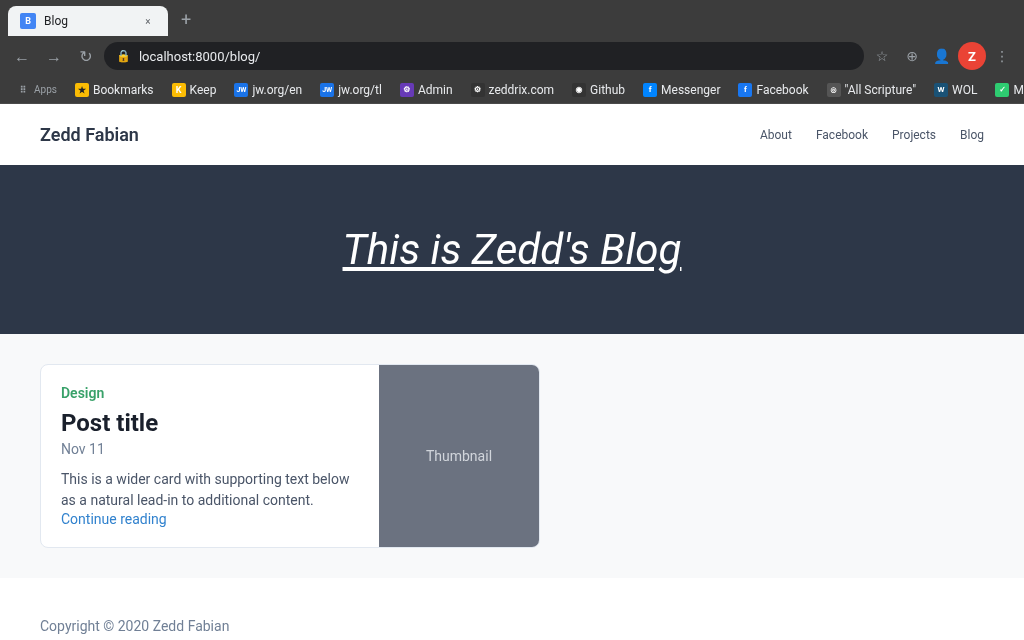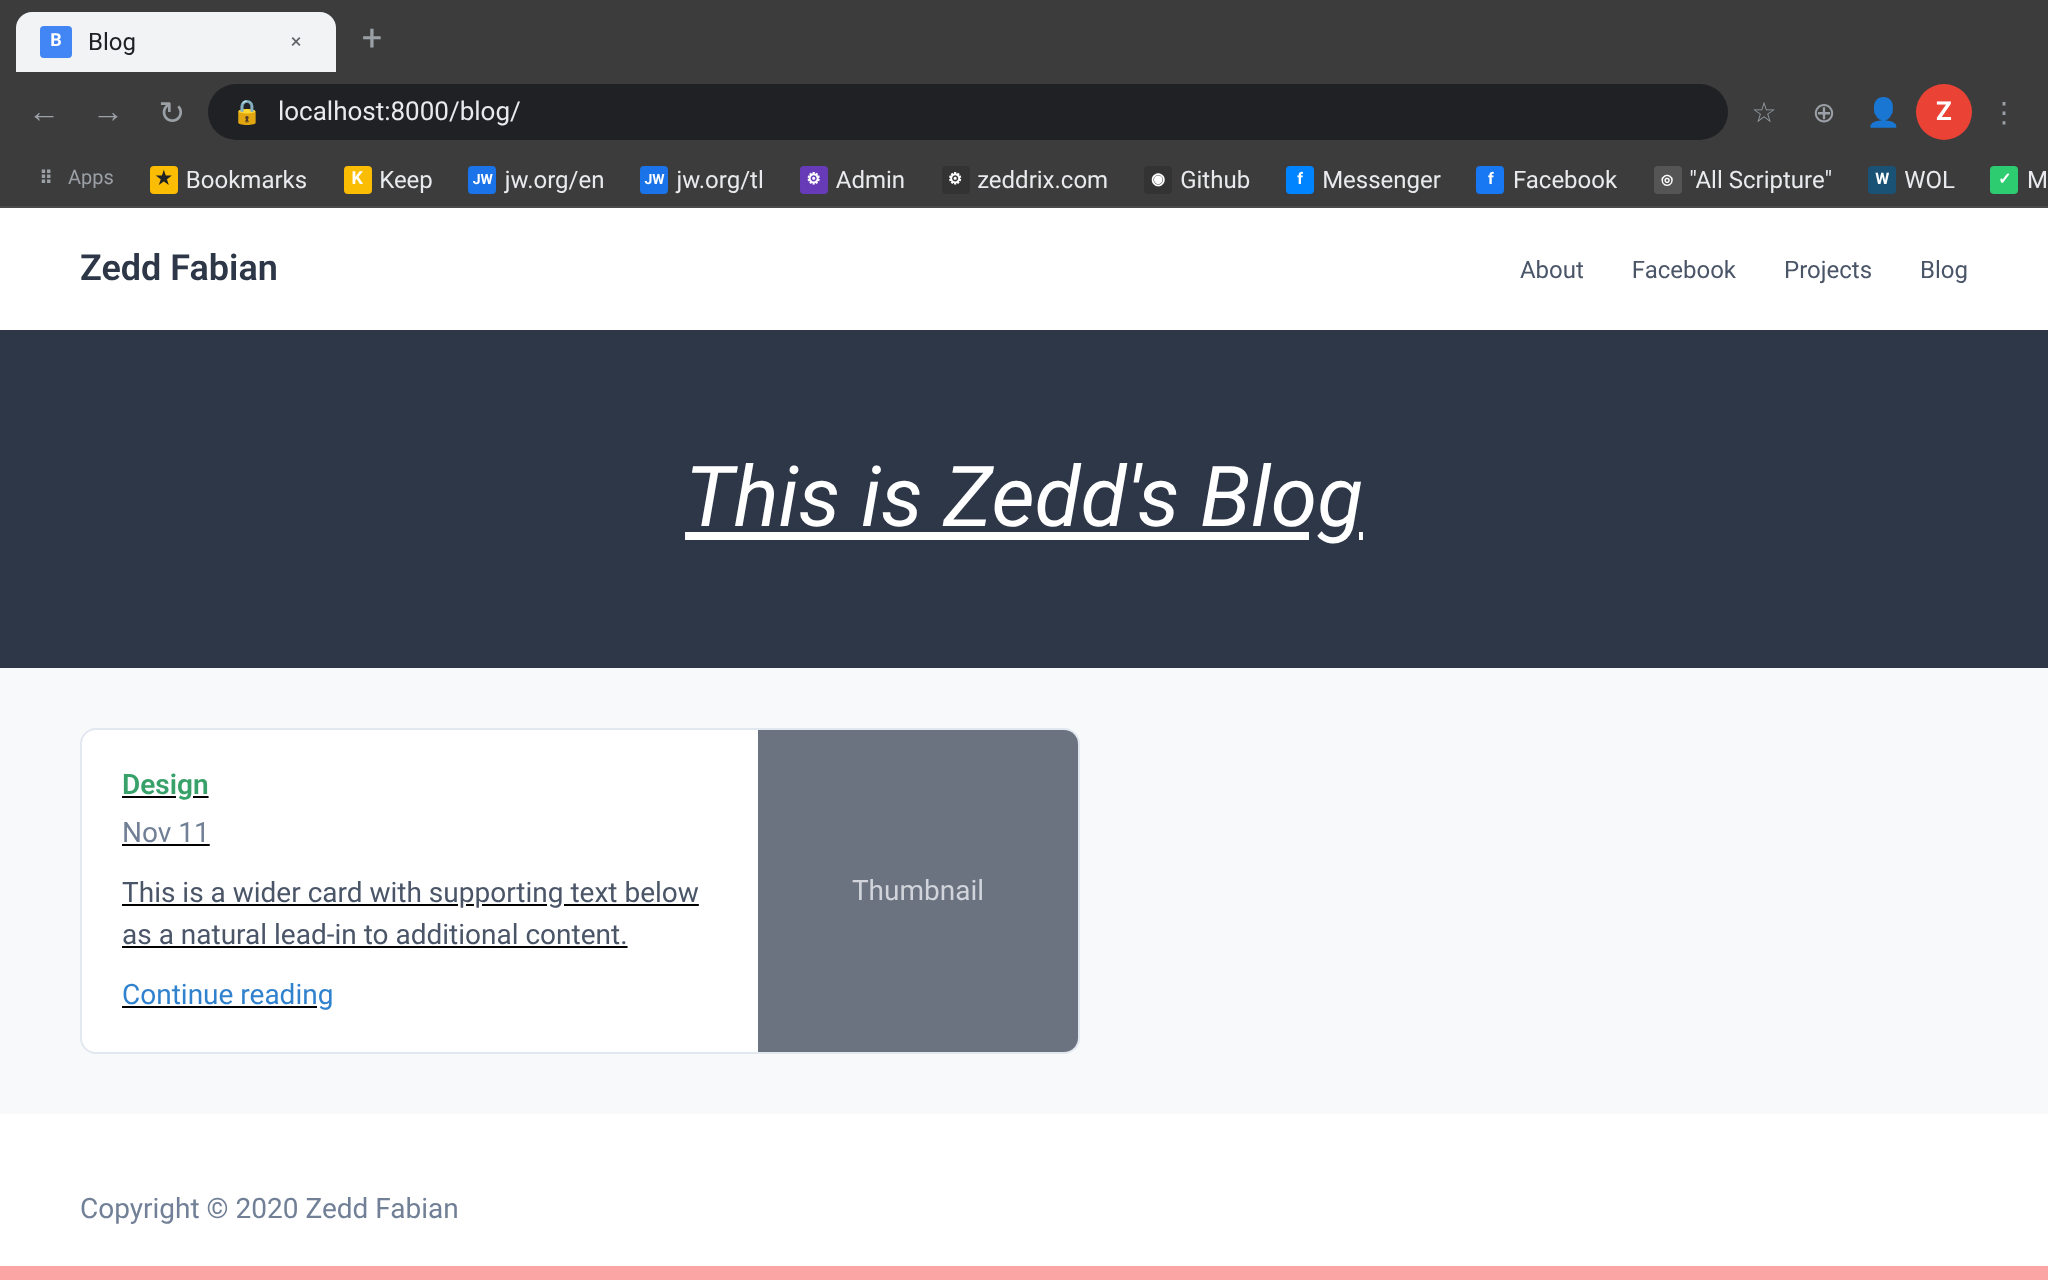--- a/index.html
+++ b/index.html
@@ -52,25 +52,25 @@
     .site-logo { font-size: 18px; font-weight: 600; color: #2d3748; }
     .site-nav-links { display: flex; gap: 24px; }
     .site-nav-link { font-size: 12px; color: #4a5568; text-decoration: none; cursor: pointer; }
 
     .hero { background: #2d3748; padding: 60px 40px; text-align: center; }
     .hero-title { font-size: 42px; font-style: italic; color: white; font-weight: 400; text-decoration: underline; }
 
     .main-content { padding: 30px 40px; background: #f8f9fa; min-height: 200px; }
 
     .post-card { background: white; border: 1px solid #e2e8f0; border-radius: 8px; display: flex; overflow: hidden; max-width: 500px; }
-    .post-card-body { padding: 20px; flex: 1; text-decoration: underline; }
+    .post-card-body { padding: 20px; flex: 1; }
     .post-category { color: #38a169; font-size: 14px; font-weight: 600; margin-bottom: 8px; }
     .post-title { font-size: 24px; font-weight: 700; color: #1a202c; margin-bottom: 4px; }
     .post-date { font-size: 14px; color: #718096; margin-bottom: 12px; }
-    .post-excerpt { font-size: 14px; color: #4a5568; line-height: 1.5; margin-bottom: 11px; }
+    .post-excerpt { font-size: 14px; color: #4a5568; line-height: 1.5; margin-bottom: 0; }
     .post-link { color: #3182ce; font-size: 14px; text-decoration: none; cursor: pointer; }
     .post-thumbnail { width: 160px; background: #6b7280; display: flex; align-items: center; justify-content: center; flex-shrink: 0; }
     .post-thumbnail-text { color: #d1d5db; font-size: 14px; }
 
     .site-footer { padding: 20px 40px; background: white; }
     .footer-text { font-size: 14px; color: #718096; margin-top: 20px; }
   </style>
 </head>
 <body>
 
@@ -173,20 +173,21 @@
     </nav>
 
     <div class="hero">
       <h1 class="hero-title">This is Zedd's Blog</h1>
     </div>
 
     <div class="main-content">
       <div class="post-card">
         <div class="post-card-body">
           <div class="post-category">Design</div>
+          <h2 class="post-title">Post title</h2>
           <div class="post-date">Nov 11</div>
           <p class="post-excerpt">This is a wider card with supporting text below as a natural lead-in to additional content.</p>
           <a class="post-link">Continue reading</a>
         </div>
         <div class="post-thumbnail">
           <span class="post-thumbnail-text">Thumbnail</span>
         </div>
       </div>
     </div>
 

